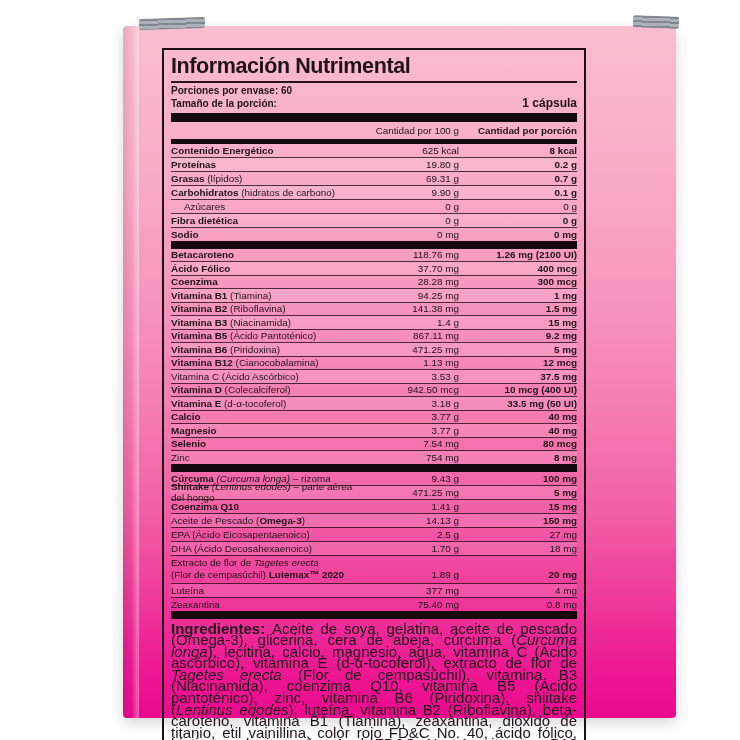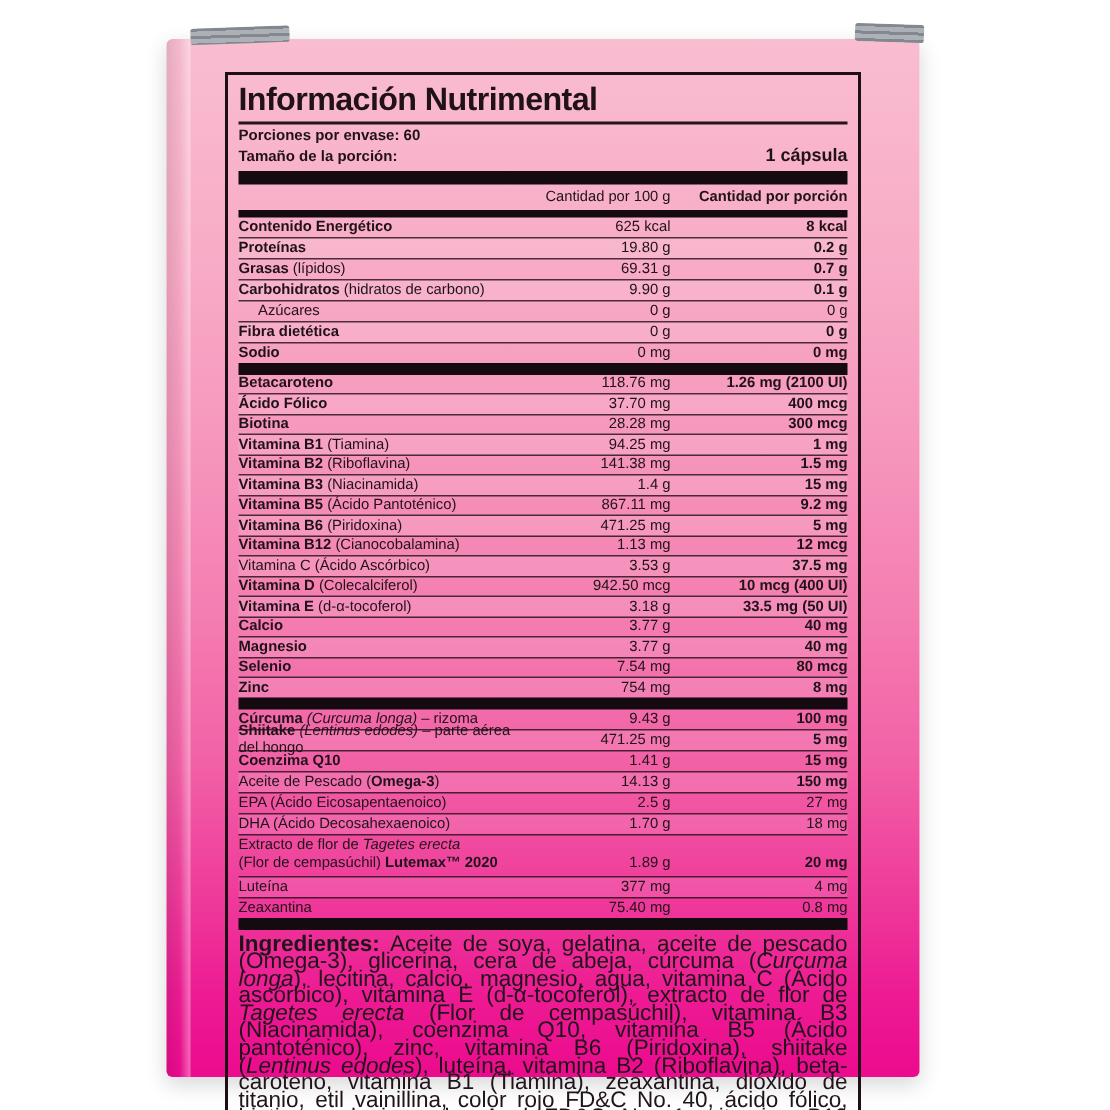--- a/index.html
+++ b/index.html
@@ -1,18 +1,18 @@
 <!DOCTYPE html>
 <html><head>
 <meta charset="utf-8">
 <style>
   html,body{margin:0;padding:0;background:#fff;}
   .stage{position:relative;width:740px;height:740px;background:#ffffff;overflow:hidden;
          font-family:"Liberation Sans",sans-serif;}
-  .box{position:absolute;left:111px;top:26px;width:502px;height:692px;border-radius:4px;
+  .box{position:absolute;left:123px;top:26px;width:553px;height:692px;border-radius:4px;
        background:linear-gradient(180deg,#f9bdd0 0%,#f8abc6 22%,#f695bc 40%,#f47eb1 55%,
                   #f260a6 70%,#ef3c9b 82%,#ed1b93 92%,#ec0a8e 100%);
        box-shadow:0 5px 14px rgba(0,0,0,0.16);}
   .box-edge{position:absolute;left:0;top:0;bottom:0;width:16px;border-radius:4px 0 0 4px;
        background:linear-gradient(90deg,rgba(0,0,0,0.09),rgba(0,0,0,0.02) 55%,rgba(255,255,255,0.38));}
   .tab{position:absolute;border-radius:2px;
        background:repeating-linear-gradient(180deg,#82888e 0 2px,#abb1b6 2px 5px);}
   .tab-left{left:16px;top:-8px;width:66px;height:11px;transform:rotate(-2deg);}
   .tab-right{right:-3px;top:-10px;width:46px;height:12px;transform:rotate(2deg);}
   .label{position:absolute;left:39px;top:22px;width:424px;border:2px solid #1e0f16;
@@ -118,21 +118,21 @@
               <span class="c-label"><span style="font-weight: bold;">Betacaroteno</span></span>
               <span class="c-mid">118.76 mg</span>
               <span class="c-right pb">1.26 mg (2100 UI)</span>
             </div>
             <div class="row">
               <span class="c-label"><span style="font-weight: bold;">Ácido Fólico</span></span>
               <span class="c-mid">37.70 mg</span>
               <span class="c-right pb">400 mcg</span>
             </div>
             <div class="row">
-              <span class="c-label"><span style="font-weight: bold;">Biotina</span></span>
+              <span class="c-label"><span style="font-weight: bold;">Coenzima</span></span>
               <span class="c-mid">28.28 mg</span>
               <span class="c-right pb">300 mcg</span>
             </div>
             <div class="row">
               <span class="c-label"><span style="font-weight: bold;">Vitamina B1</span><span> (Tiamina)</span></span>
               <span class="c-mid">94.25 mg</span>
               <span class="c-right pb">1 mg</span>
             </div>
             <div class="row">
               <span class="c-label"><span style="font-weight: bold;">Vitamina B2</span><span> (Riboflavina)</span></span>
@@ -183,21 +183,21 @@
               <span class="c-label"><span style="font-weight: bold;">Magnesio</span></span>
               <span class="c-mid">3.77 g</span>
               <span class="c-right pb">40 mg</span>
             </div>
             <div class="row">
               <span class="c-label"><span style="font-weight: bold;">Selenio</span></span>
               <span class="c-mid">7.54 mg</span>
               <span class="c-right pb">80 mcg</span>
             </div>
             <div class="row">
-              <span class="c-label"><span style="font-weight: bold;">Zinc</span></span>
+              <span class="c-label"><span style="font-weight: normal;">Zinc</span></span>
               <span class="c-mid">754 mg</span>
               <span class="c-right pb">8 mg</span>
             </div>
           </div>
           <div class="bar sec"></div>
           <div class="section s3">
             <div class="row">
               <span class="c-label"><span style="font-weight: bold;">Cúrcuma </span><span style="font-style: italic;">(Curcuma longa)</span><span> – rizoma</span></span>
               <span class="c-mid">9.43 g</span>
               <span class="c-right pb">100 mg</span>

